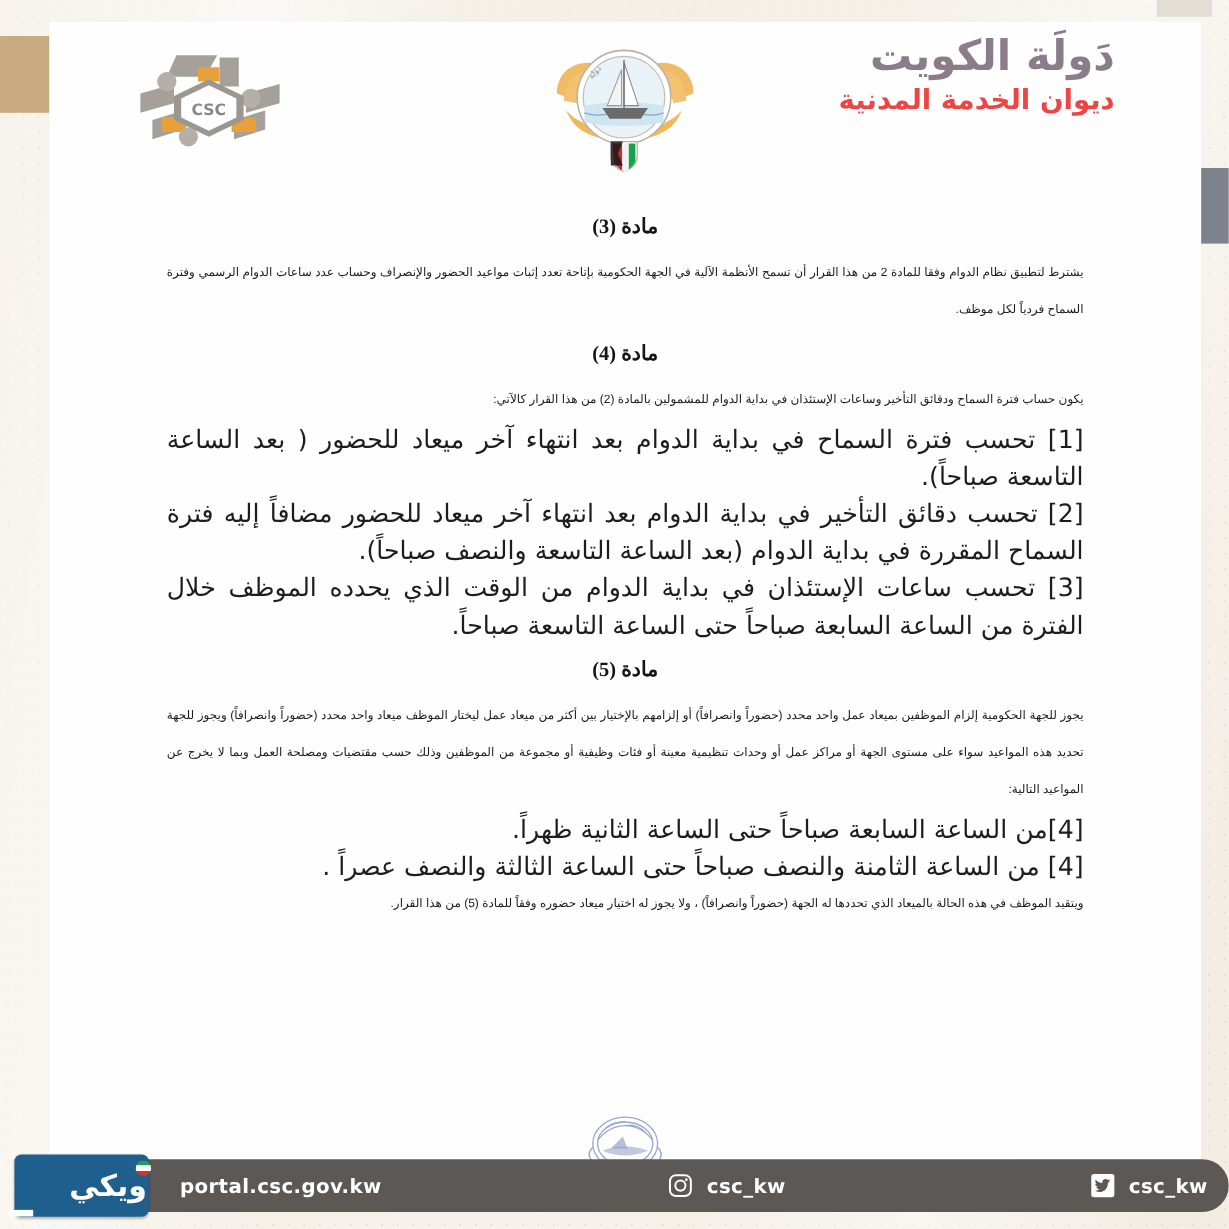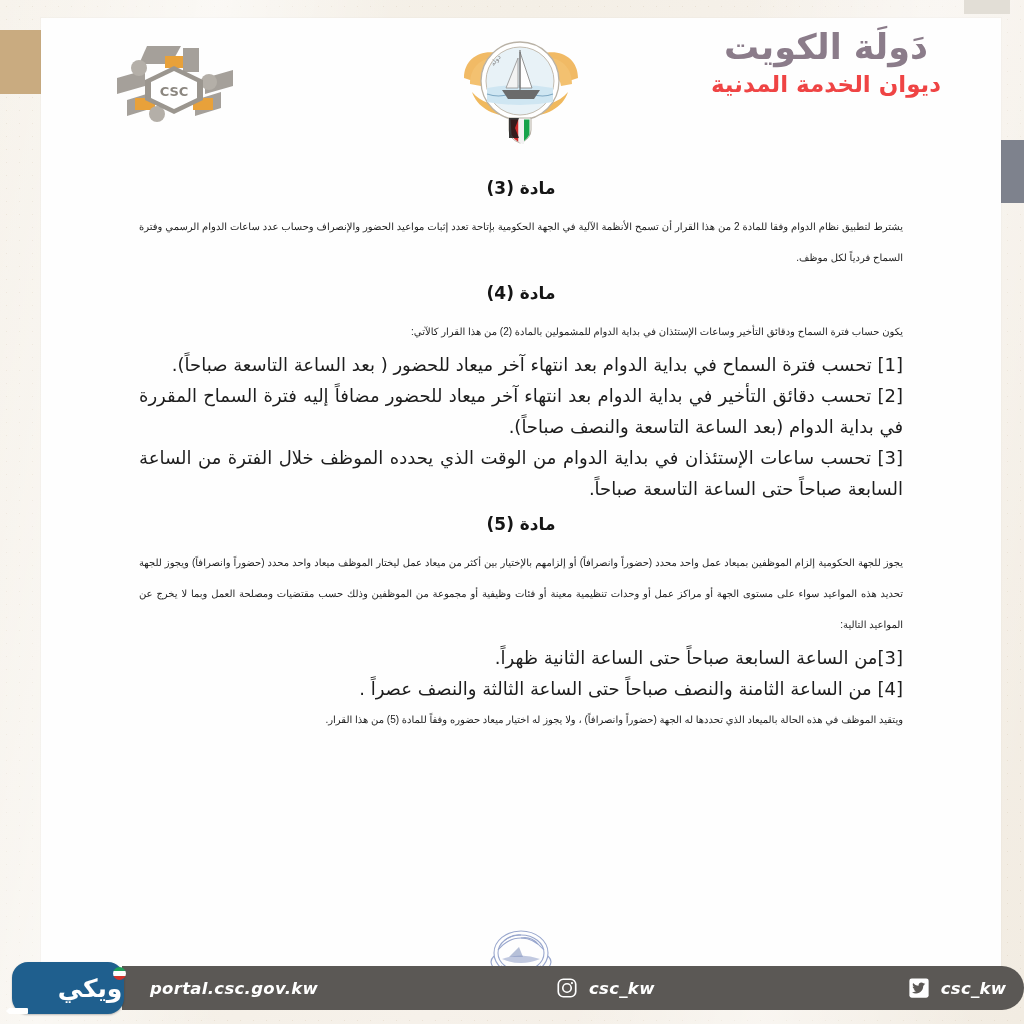--- a/index.html
+++ b/index.html
@@ -52,22 +52,22 @@
     position:absolute; left:41px; top:18px; width:960px; height:950px;
     background:#fefefe;
     box-shadow:0 0 0 1px rgba(0,0,0,.015);
   }
 
   
   .doc-header{
     position:relative; height:130px;
   }
   .calligraphy{
-    position:absolute; right:55px; top:12px;
-    width:240px; text-align:center; color:#8d7f8c;
+    position:absolute; right:72px; top:12px;
+    width:240px; text-align:right; color:#8d7f8c;
     line-height:1;
   }
   .calligraphy .line1{
     font-size:35px; font-weight:700; letter-spacing:-1px;
     color:#8b7c8a; text-shadow:0 1px 0 rgba(255,255,255,.6);
   }
   .calligraphy .line2{
     font-size:23px; font-weight:700; margin-top:8px;
     color:#ef4444; letter-spacing:-.5px;
   }
@@ -83,55 +83,54 @@
   }
 
   
   .content{
     position:absolute; right:98px; left:98px; top:150px;
     direction:rtl; text-align:justify;
     color:#1d1d1d;
   }
   .art-title{
     text-align:center; font-size:17px; font-weight:700;
-    margin:10px 0 13px; color:#151515; letter-spacing:0px;
+    margin:10px 0 13px; color:#151515; letter-spacing:0px;font-family:Liberation Serif, serif;
   }
   p.para{
     font-size:10px; line-height:31px; margin:0 0 2px;
     text-align:justify; text-justify:inter-word;
     font-family:Liberation Sans, sans-serif;
   }
   ol.items{ list-style:none; margin:0; padding:0; }
   ol.items li{
-    font-size:18px; line-height:31px; text-align:justify;
+    font-size:21px; line-height:31px; text-align:justify;
     margin-bottom:0;
   }
   li.short{ text-align:center; }
 
   
   .stamp{
     position:absolute; left:50%; transform:translateX(-50%);
     top:908px; width:92px; height:56px; opacity:.62;
   }
 
   
   .footer{
     position:absolute; left:0; bottom:6px; width:1024px; height:52px;
   }
   .footer-bar{
     position:absolute; left:122px; top:0; width:902px; height:44px;
     background:#5b5855;
     border-radius:0 22px 22px 0;
     display:flex; align-items:center;
     direction:ltr;
-    font-style:italic;
   }
   .wiki-badge{
     position:absolute; left:12px; top:-4px; width:112px; height:52px;
-    background:#1f5f8e; border-radius:16px;
+    background:#1f5f8e; border-radius:6px;
     display:flex; align-items:center; justify-content:center;
     box-shadow:0 1px 2px rgba(0,0,0,.25);
     padding-left:44px;
   }
   .wiki-text{
     color:#ffffff; font-size:25px; font-weight:700;
     direction:rtl; letter-spacing:-1px; position:relative;
   }
   .wiki-flagdot{
     position:absolute; right:-2px; top:5px; width:13px; height:13px;
@@ -244,21 +243,21 @@
     <p class="para">يكون حساب فترة السماح ودقائق التأخير وساعات الإستئذان في بداية الدوام للمشمولين بالمادة (2) من هذا القرار كالآتي:</p>
     <ol class="items">
       <li>[1] تحسب فترة السماح في بداية الدوام بعد انتهاء آخر ميعاد للحضور ( بعد الساعة التاسعة صباحاً).</li>
       <li>[2] تحسب دقائق التأخير في بداية الدوام بعد انتهاء آخر ميعاد للحضور مضافاً إليه فترة السماح المقررة في بداية الدوام (بعد الساعة التاسعة والنصف صباحاً).</li>
       <li>[3] تحسب ساعات الإستئذان في بداية الدوام من الوقت الذي يحدده الموظف خلال الفترة من الساعة السابعة صباحاً حتى الساعة التاسعة صباحاً.</li>
     </ol>
 
     <div class="art-title">مادة (5)</div>
     <p class="para">يجوز للجهة الحكومية إلزام الموظفين بميعاد عمل واحد محدد (حضوراً وانصرافاً) أو إلزامهم بالإختيار بين أكثر من ميعاد عمل ليختار الموظف ميعاد واحد محدد (حضوراً وانصرافاً) ويجوز للجهة تحديد هذه المواعيد سواء على مستوى الجهة أو مراكز عمل أو وحدات تنظيمية معينة أو فئات وظيفية أو مجموعة من الموظفين وذلك حسب مقتضيات ومصلحة العمل وبما لا يخرج عن المواعيد التالية:</p>
     <ol class="items">
-      <li class="short">[3]من الساعة السابعة صباحاً حتى الساعة الثانية ظهراً.</li>
+      <li class="short">[4]من الساعة السابعة صباحاً حتى الساعة الثانية ظهراً.</li>
       <li class="short">[4] من الساعة الثامنة والنصف صباحاً حتى الساعة الثالثة والنصف عصراً .</li>
     </ol>
     <p class="para">ويتقيد الموظف في هذه الحالة بالميعاد الذي تحددها له الجهة (حضوراً وانصرافاً) ، ولا يجوز له اختيار ميعاد حضوره وفقاً للمادة (5) من هذا القرار.</p>
   </div>
 
   <svg class="stamp" viewBox="0 0 92 56">
     <g fill="none" stroke="#4a63a8" stroke-width="1.1" opacity=".9">
       <ellipse cx="46" cy="27" rx="27" ry="22"></ellipse>
       <ellipse cx="46" cy="27" rx="23" ry="18"></ellipse>
       <path d="M23 24 q10 -12 23 -12 q13 0 23 12"></path>

